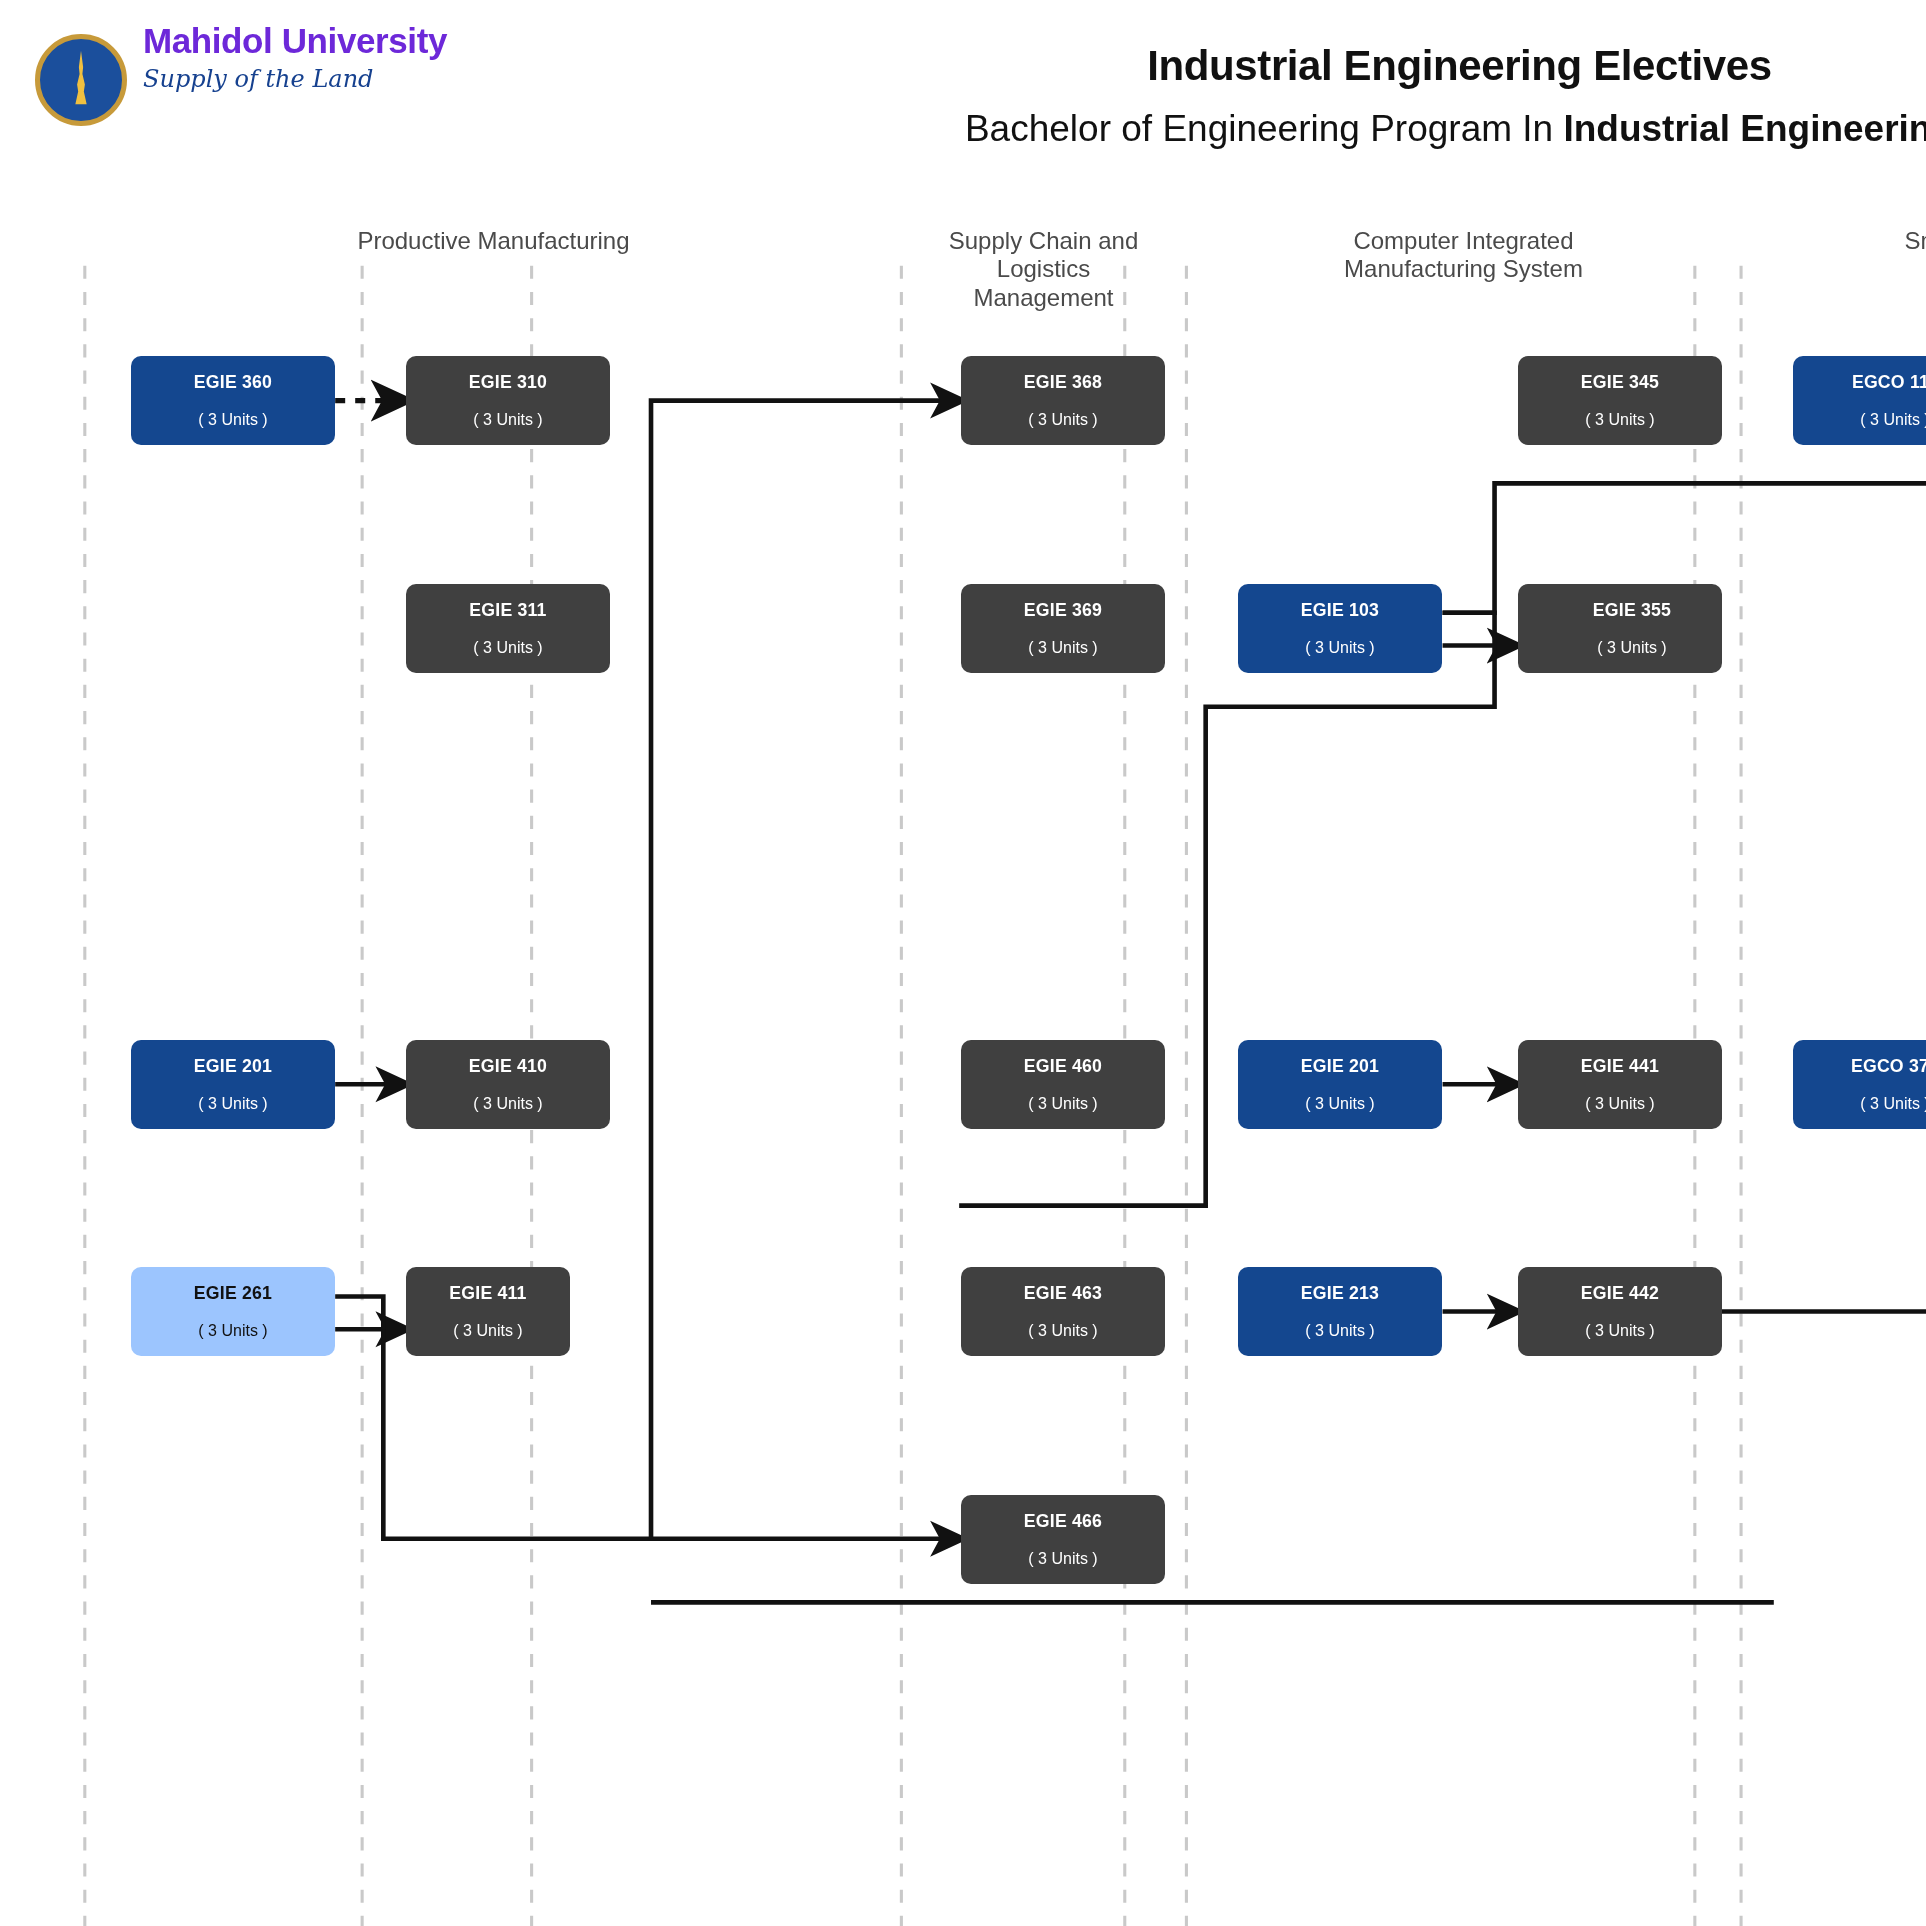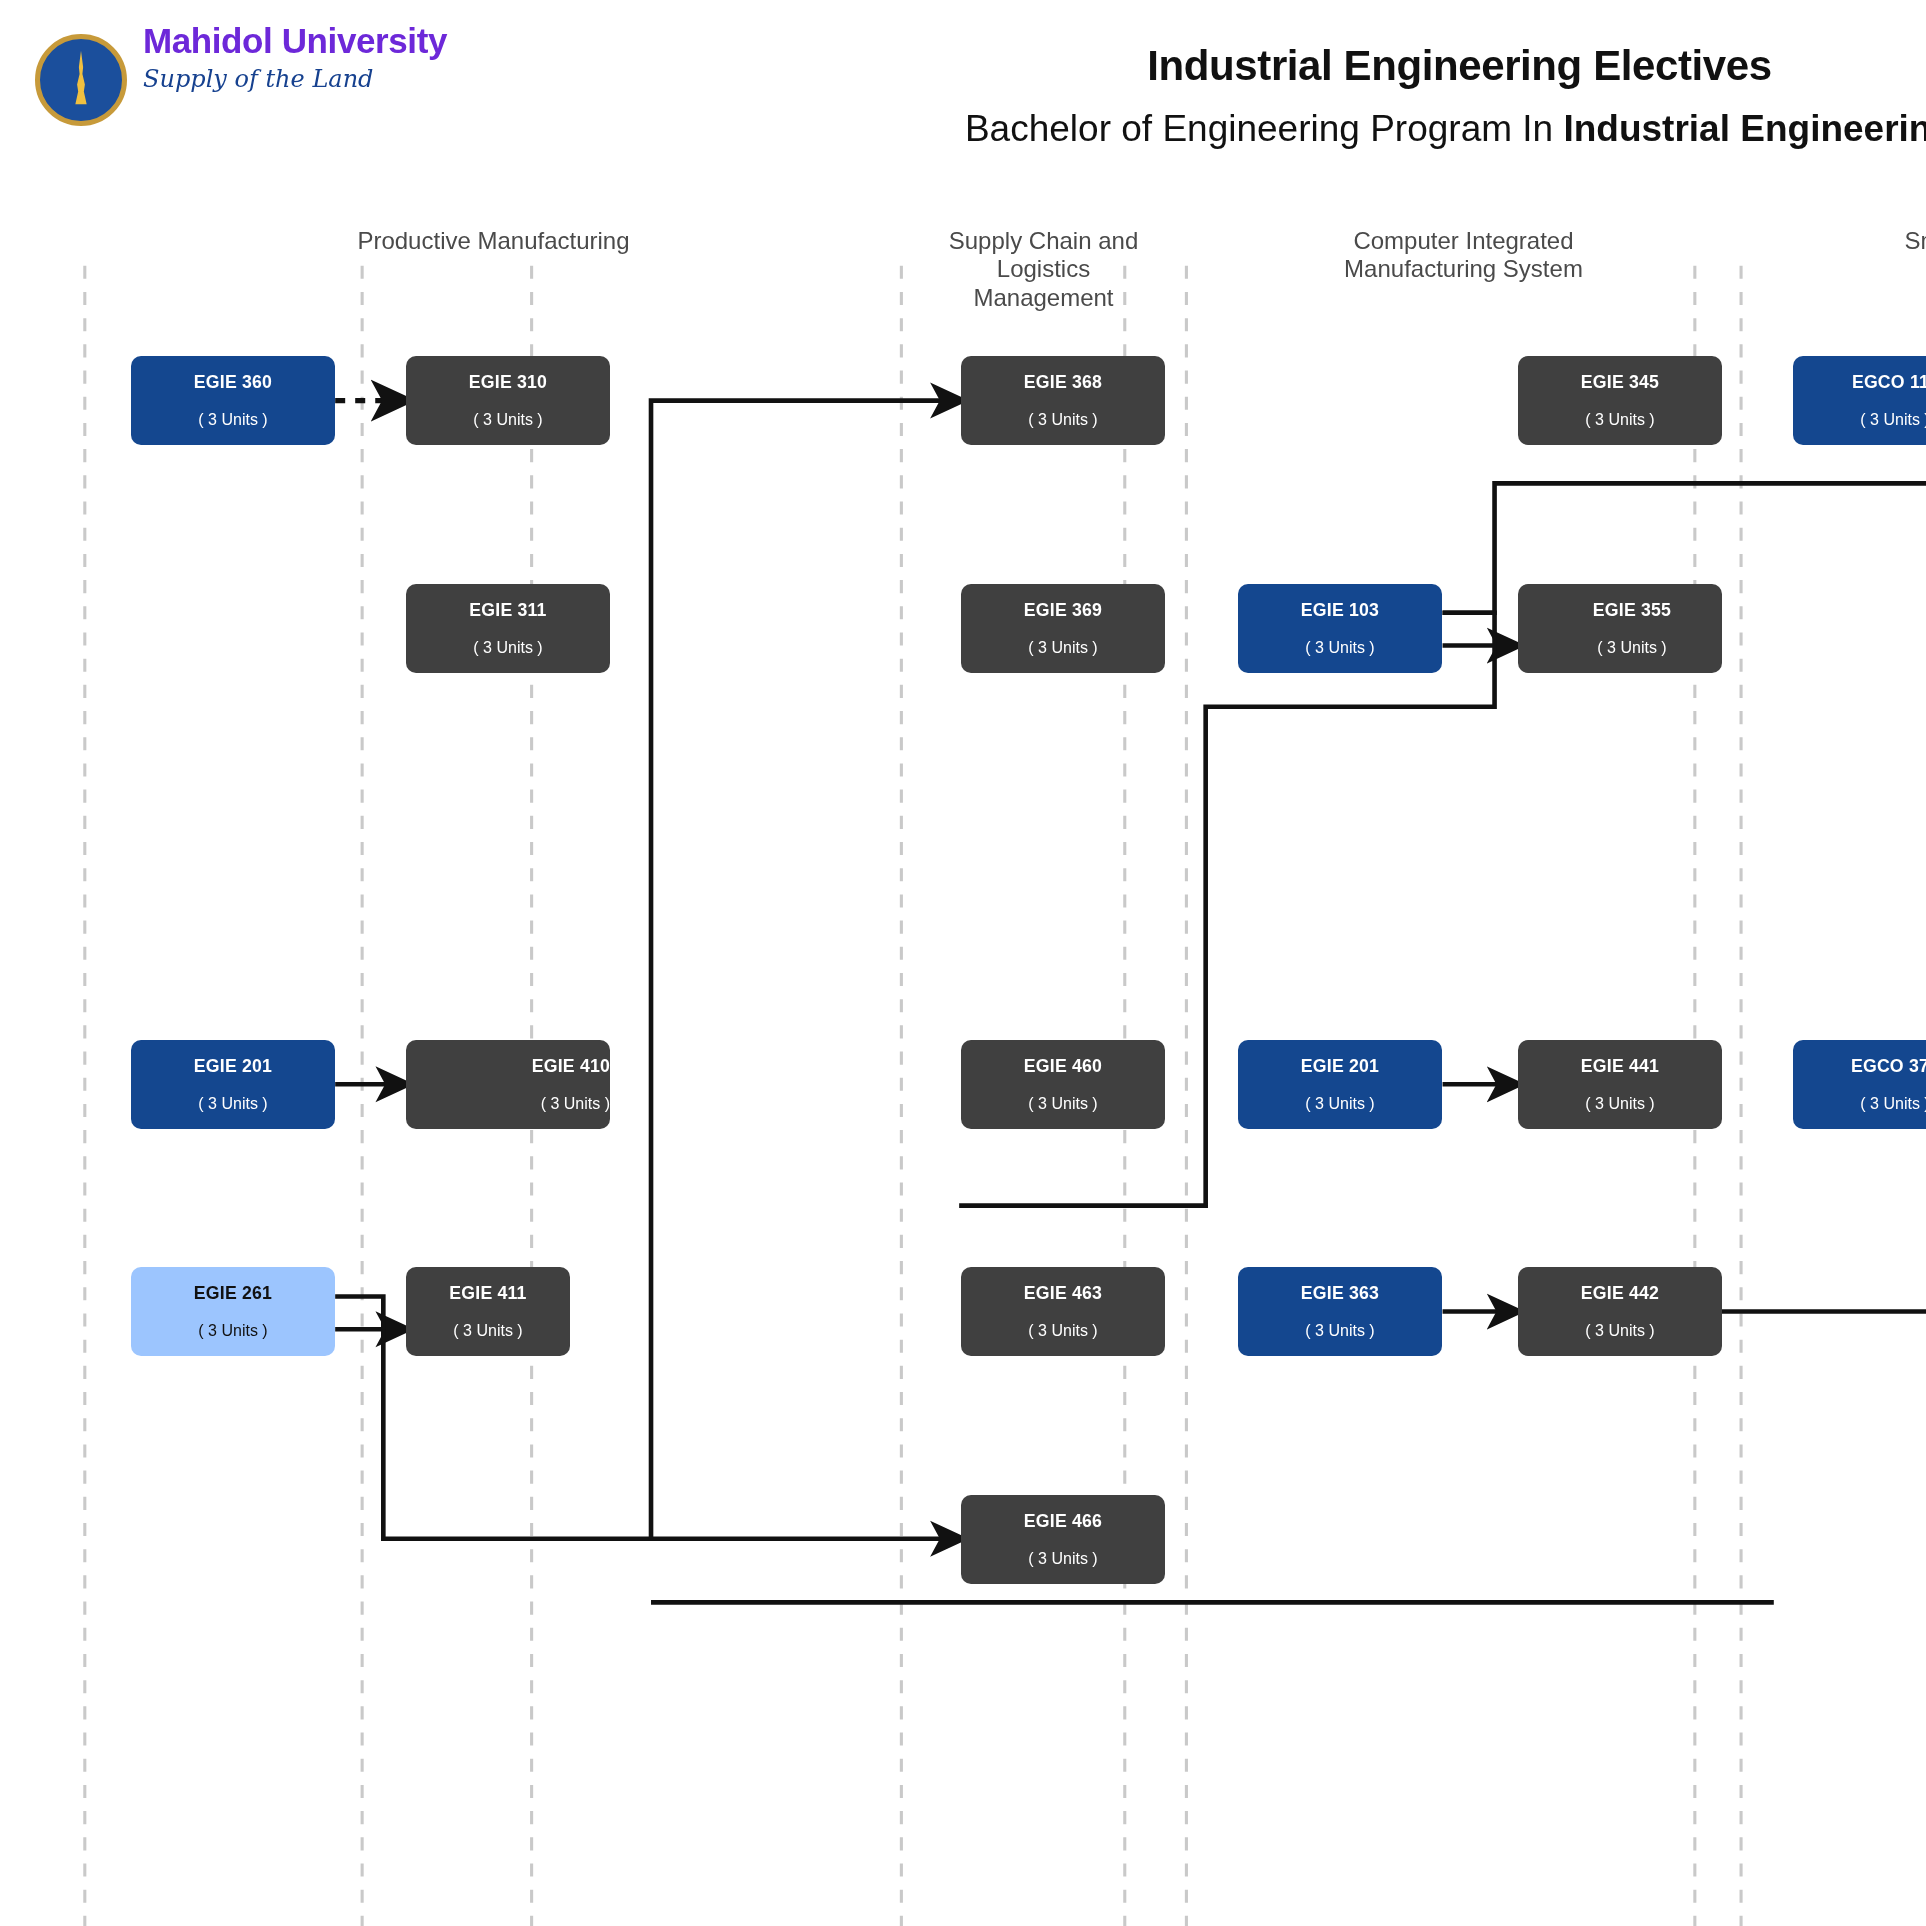--- a/index.html
+++ b/index.html
@@ -125,21 +125,21 @@
       <div class="units">( 3 Units )</div>
     </div>
     <div class="node n-elective" style="left: 406px; top: 584px; width: 204px; height: 89px;">
       <div class="code">EGIE 311</div>
       <div class="units">( 3 Units )</div>
     </div>
     <div class="node n-major" style="left: 131px; top: 1040px; width: 204px; height: 89px;">
       <div class="code">EGIE 201</div>
       <div class="units">( 3 Units )</div>
     </div>
-    <div class="node n-elective" style="left: 406px; top: 1040px; width: 204px; height: 89px; align-items: flex-end;">
+    <div class="node n-elective" style="left: 406px; top: 1040px; width: 204px; height: 89px;">
       <div class="code">EGIE 410</div>
       <div class="units">( 3 Units )</div>
     </div>
     <div class="node n-math" style="left: 131px; top: 1267px; width: 204px; height: 89px;">
       <div class="code">EGIE 261</div>
       <div class="units">( 3 Units )</div>
     </div>
     <div class="node n-elective" style="left: 406px; top: 1267px; width: 164px; height: 89px;">
       <div class="code">EGIE 411</div>
       <div class="units">( 3 Units )</div>
@@ -178,21 +178,21 @@
     </div>
     <div class="node n-major" style="left: 1238px; top: 1040px; width: 204px; height: 89px;">
       <div class="code">EGIE 201</div>
       <div class="units">( 3 Units )</div>
     </div>
     <div class="node n-elective" style="left: 1518px; top: 1040px; width: 204px; height: 89px;">
       <div class="code">EGIE 441</div>
       <div class="units">( 3 Units )</div>
     </div>
     <div class="node n-major" style="left: 1238px; top: 1267px; width: 204px; height: 89px;">
-      <div class="code">EGIE 363</div>
+      <div class="code">EGIE 213</div>
       <div class="units">( 3 Units )</div>
     </div>
     <div class="node n-elective" style="left: 1518px; top: 1267px; width: 204px; height: 89px;">
       <div class="code">EGIE 442</div>
       <div class="units">( 3 Units )</div>
     </div>
     <div class="node n-major" style="left: 1793px; top: 356px; width: 204px; height: 89px;">
       <div class="code">EGCO 111</div>
       <div class="units">( 3 Units )</div>
     </div>

